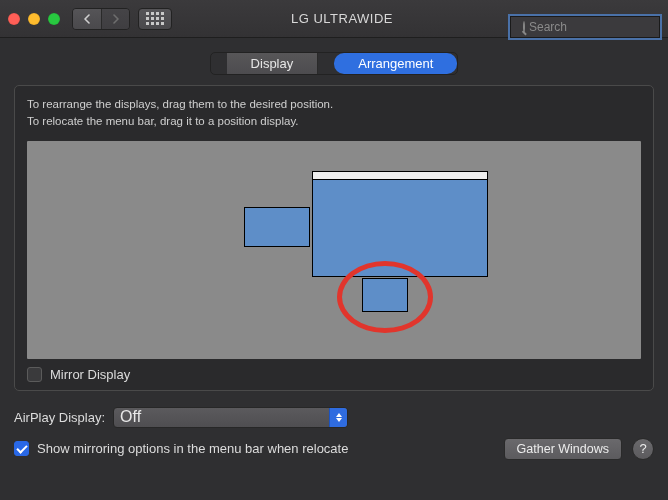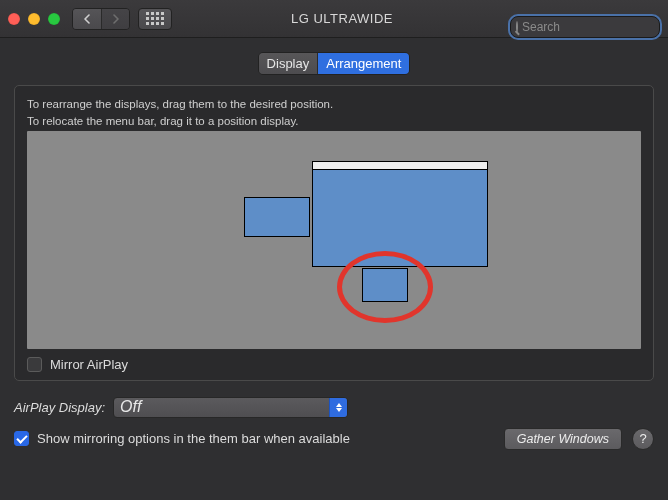--- a/index.html
+++ b/index.html
@@ -47,23 +47,23 @@
   .win-title {
     position:absolute; left:16px; right:0; text-align:center;
     font-size:13px; color:#d8d8d8; font-weight:500; letter-spacing:.5px;
     pointer-events:none;
   }
   .search-wrap {
     margin-left:auto;
     width:150px; height:22px;
     background:#3b3a3d;
     border:1px solid #1a1a1a;
-    border-radius:8px;
+    border-radius:0;
     display:flex; align-items:center;
-    padding:0 5px;
+    padding:0 12px;
     box-shadow: 0 0 0 2px #4a71a8;
     margin-top: 16px;
   }
   .search-wrap .mag {
     width:12px; height:12px; border:1.5px solid #888; border-radius:50%;
     position:relative; margin-right:4px;
   }
   .search-wrap .mag::after {
     content:""; position:absolute; width:5px; height:1.5px; background:#888;
     bottom:-2px; right:-3px; transform:rotate(45deg);
@@ -75,35 +75,35 @@
   .search-input::placeholder { color:#8a8a8a; }
 
   
   .content { padding: 14px 14px 12px; }
   .tabbar {
     display:flex; justify-content:center; margin: 0 auto 10px;
     width: fit-content;
     border:1px solid #222; border-radius:5px; overflow:hidden;
   }
   .tab {
-    padding: 3px 8px; font-size:13px;
+    padding: 3px 24px; font-size:13px;
     background: linear-gradient(#575658,#4d4c4f);
     color:#e6e6e6; border-right:1px solid #2a2a2a;
-    display:flex; align-items:center;
+    display:flex; align-items:center;margin-left:16px;
   }
   .tab:last-child { border-right:none; }
-  .tab.active { background:#2f6fe0; color:#fff; }
+  .tab.active { background:#2f6fe0; color:#fff;border-radius:10px; }
 
   .panel {
     border:1px solid #4a4a4a;
     border-radius:5px;
     background:#2a2a2c;
     padding:10px 12px 8px;
   }
-  .instructions { font-size:11.5px; color:#cfcfcf; line-height:1.5; }
+  .instructions { font-size:11.5px; color:#cfcfcf; line-height:1.5; margin-bottom:10px; }
 
   .arrangement-canvas {
     background:#8a8a8a;
     height:218px;
     position:relative;
     border-radius:1px;
   }
   .disp-box {
     position:absolute; background:#5e8ec8;
     border:1px solid #000;
@@ -122,21 +122,21 @@
   .checkbox {
     width:15px; height:15px; border:1px solid #5b5b5b; border-radius:3px;
     background:#3a3a3c; display:inline-flex; align-items:center; justify-content:center;
   }
   .checkbox.checked { background:#2968e6; border-color:#2968e6; }
   .checkbox.checked::after {
     content:""; width:4px; height:8px; border:solid #fff; border-width:0 2px 2px 0;
     transform:rotate(45deg); margin-top:-2px;
   }
 
-  .bottom-row { margin-top:16px; display:flex; align-items:center; gap:8px;font-style:italic; }
+  .bottom-row { margin-top:16px; display:flex; align-items:center; gap:8px; }
   .label-text { font-size:13px; color:#dcdcdc; }
   .select {
     width:235px; height:21px;
     background:linear-gradient(#5b5a5d,#4f4e51);
     border:1px solid #272727; border-radius:4px;
     display:flex; align-items:center; padding:0 6px;
     color:#e8e8e8; font-size:16px; position:relative;
   }
   .select .caret {
     position:absolute; right:0; top:0; bottom:0; width:18px;
@@ -154,21 +154,21 @@
   }
 
   .footer-row { margin-top:10px; display:flex; align-items:center; }
   .footer-row .left { display:flex; align-items:center; gap:8px; }
   .footer-row .right { margin-left:auto; display:flex; align-items:center; gap:10px; }
   .push-btn {
     height:22px; padding:0 12px;
     background:linear-gradient(#6a696c,#5c5b5e);
     border:1px solid #2a2a2a; border-radius:4px;
     color:#ececec; font-size:12.5px;
-    display:flex; align-items:center;font-style:italic;
+    display:flex; align-items:center;
   }
   .help-btn {
     width:22px; height:22px; border-radius:50%;
     background:linear-gradient(#6a696c,#5c5b5e);
     border:1px solid #2a2a2a;
     color:#ececec; font-size:13px;
     display:flex; align-items:center; justify-content:center;
   }
 </style>
 </head>
@@ -232,36 +232,36 @@
       <div class="disp-box main-disp">
         <div class="menubar"></div>
       </div>
       <div class="disp-box left-disp"></div>
       <div class="disp-box laptop-disp"></div>
       <div class="annot-ellipse"></div>
     </div>
 
     <div class="mirror-row">
       <span class="checkbox"></span>
-      <span class="label-text">Mirror AirPlay</span>
+      <span class="label-text">Mirror Display</span>
     </div>
   </div>
 
   <div class="bottom-row">
     <span class="label-text">AirPlay Display:</span>
     <div class="select">
       <span>Off</span>
       <span class="caret"></span>
     </div>
   </div>
 
   <div class="footer-row">
     <div class="left">
       <span class="checkbox checked"></span>
-      <span class="label-text">Show mirroring options in the them bar when available</span>
+      <span class="label-text">Show mirroring options in the menu bar when relocate</span>
     </div>
     <div class="right">
       <div class="push-btn">Gather Windows</div>
       <div class="help-btn">?</div>
     </div>
   </div>
 
 </div>
 
 </body></html>

